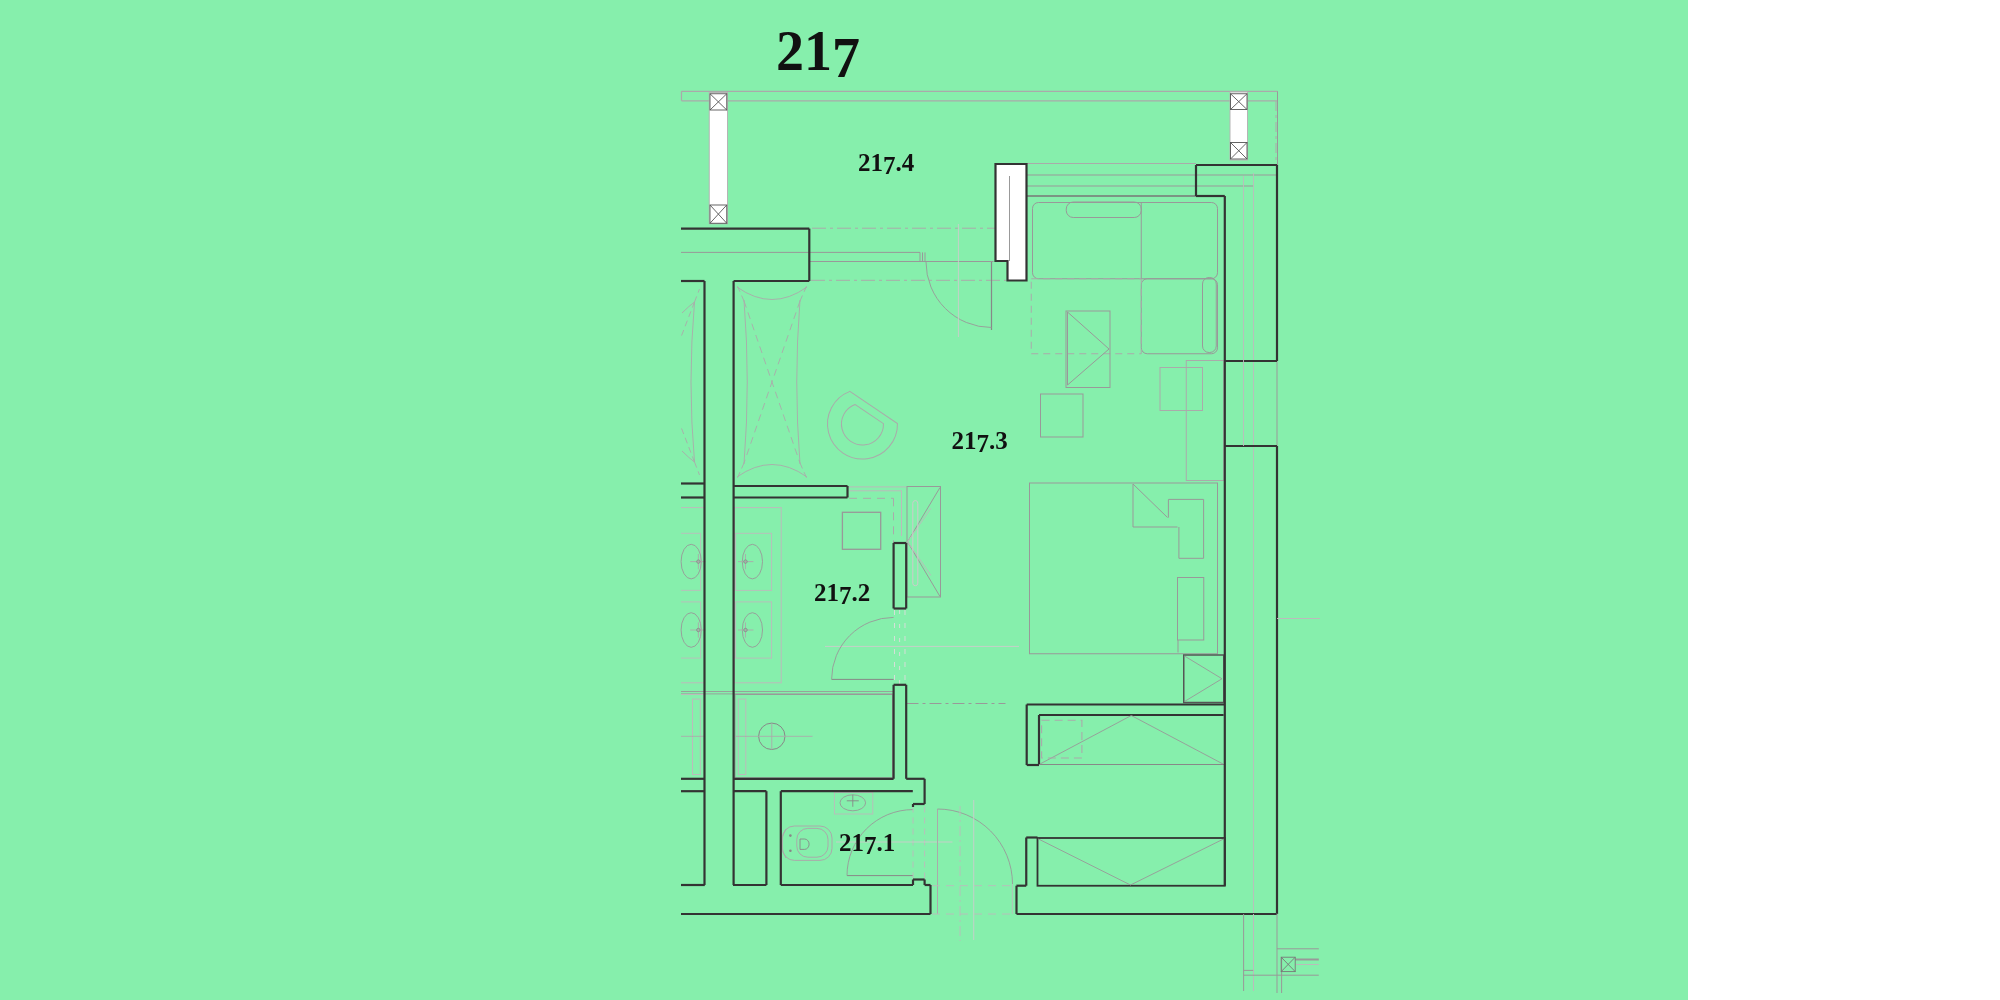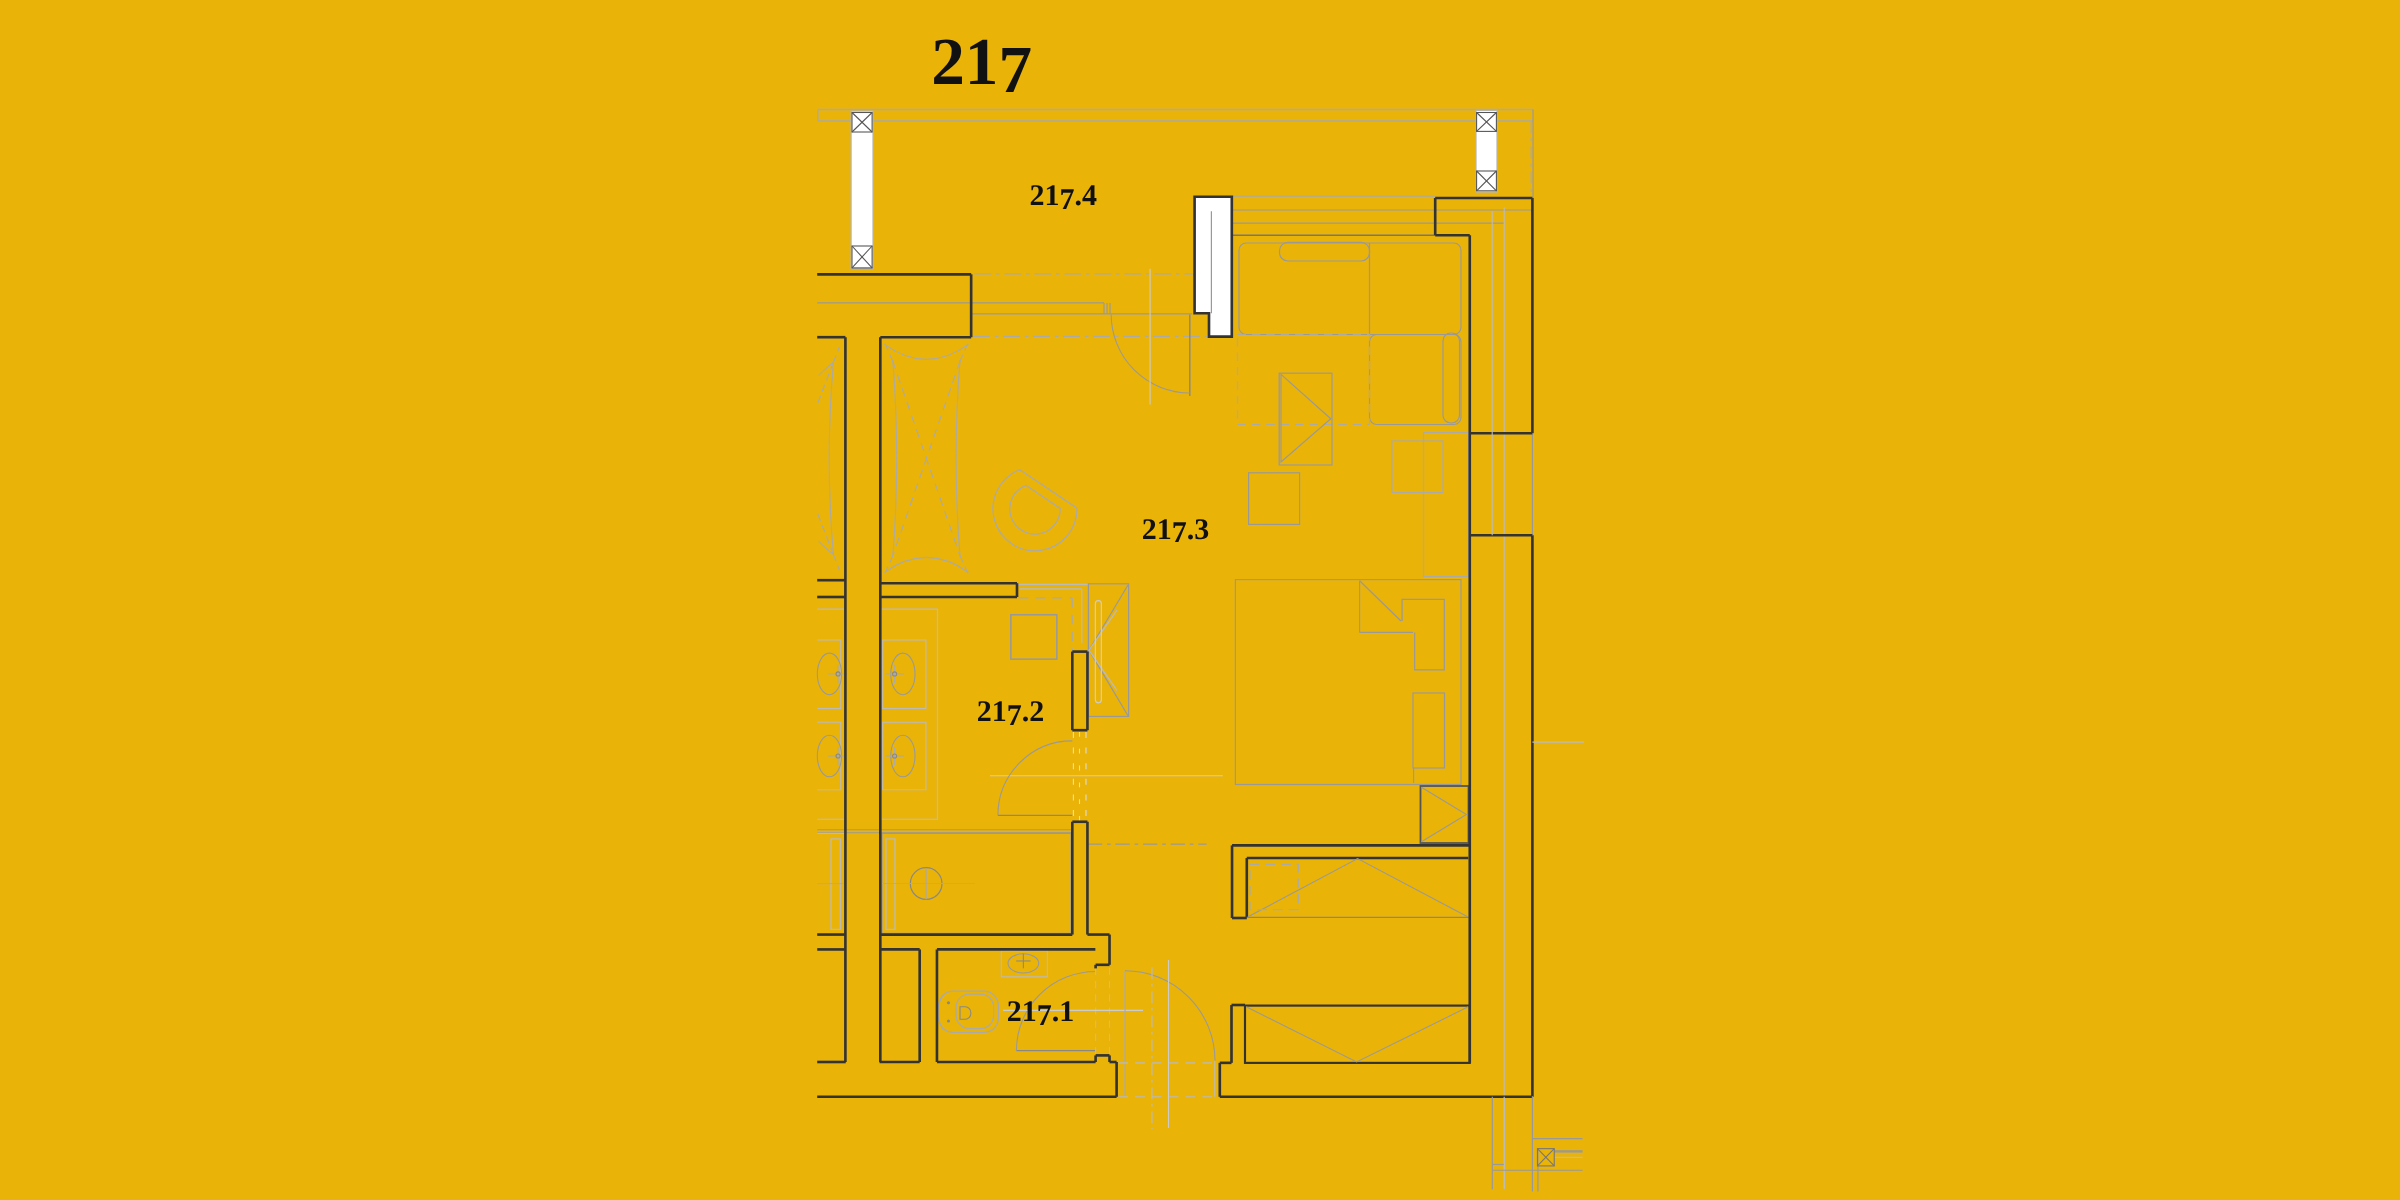--- a/index.html
+++ b/index.html
@@ -1,16 +1,16 @@
 <!DOCTYPE html>
 <html><head>
 <meta charset="utf-8">
 <style>
   html,body{margin:0;padding:0;background:#fff;}
-  #page{width:2000px;height:1000px;position:relative;background:#eab308;overflow:hidden;}
+  #page{width:1688px;height:1000px;position:relative;background:#86efac;overflow:hidden;}
   svg{position:absolute;left:0;top:0;}
   text{font-family:"Liberation Serif", serif;font-weight:bold;fill:#111;}
 </style>
 </head>
 <body>
 <div id="page">
 <svg width="2000" height="1000" viewBox="0 0 2000 1000" fill="none">
 
 <g>
 

